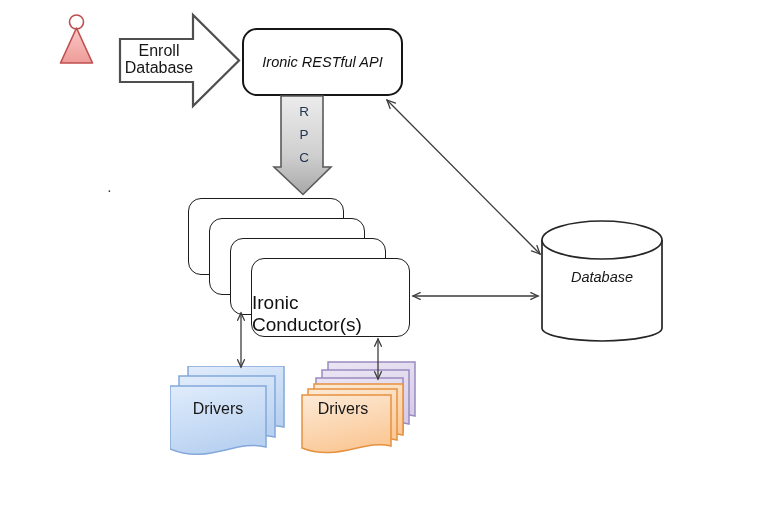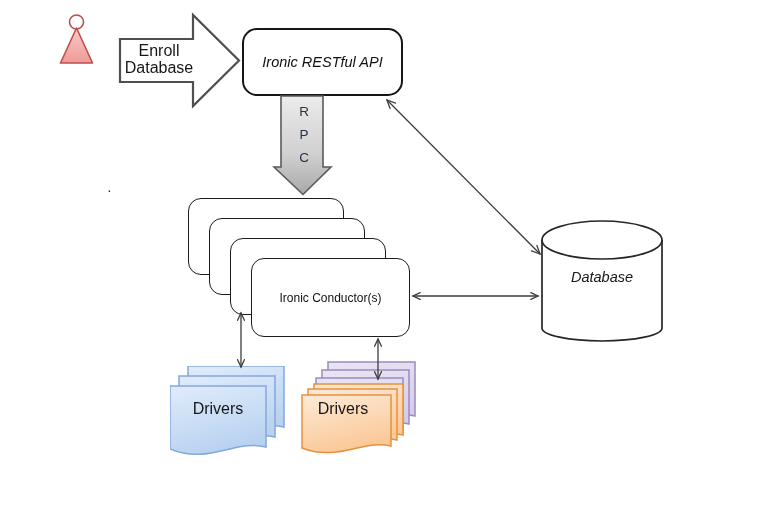--- a/index.html
+++ b/index.html
@@ -13,21 +13,21 @@
   .lbl-md{font-size:16px;line-height:16.5px;}
   .lbl-lg{font-size:14.5px;line-height:17px;font-style:italic;}
   .node-box{
     position:absolute;background:#fff;border:2px solid #161616;border-radius:15px;
     display:flex;align-items:center;justify-content:center;
   }
   .sheet{
     position:absolute;width:156px;height:77px;background:#fff;
     border:1.8px solid #1c1c1c;border-radius:13px;box-sizing:border-box;
   }
-  .sheet.front{width:159px;height:79px;display:flex;align-items:center;justify-content:center;font-size:12px;}
+  .sheet.front{width:159px;height:79px;display:flex;align-items:flex-end;justify-content:center;font-size:19px;}
   #rpc-letters{
     position:absolute;left:289px;top:100px;width:30px;height:69px;
     display:flex;flex-direction:column;align-items:center;
   }
   #rpc-letters span{height:23px;line-height:23px;font-size:13.5px;color:#23344f;}
   .doc-label{font-size:16px;}
   #stray-dot{position:absolute;left:108px;top:183px;font-size:10px;font-weight:bold;color:#3a3a3a;}
   svg{display:block;}
 </style>
 </head>

